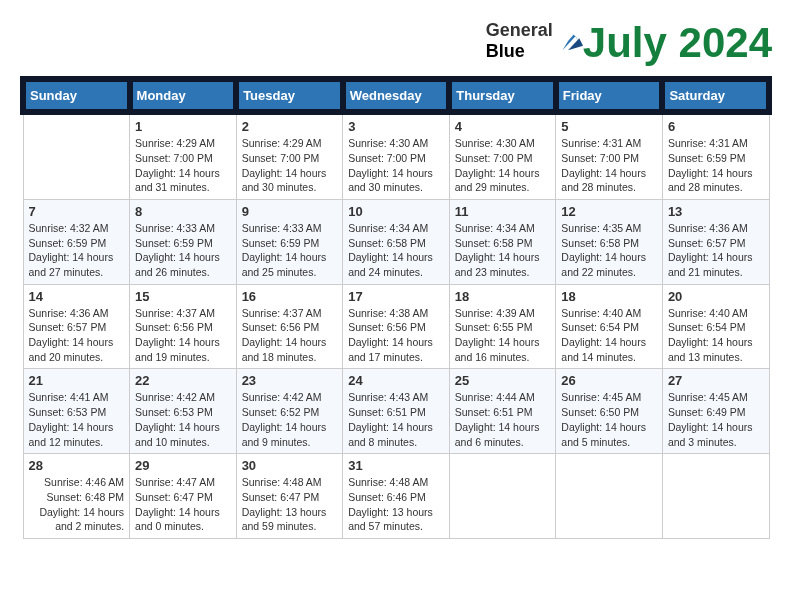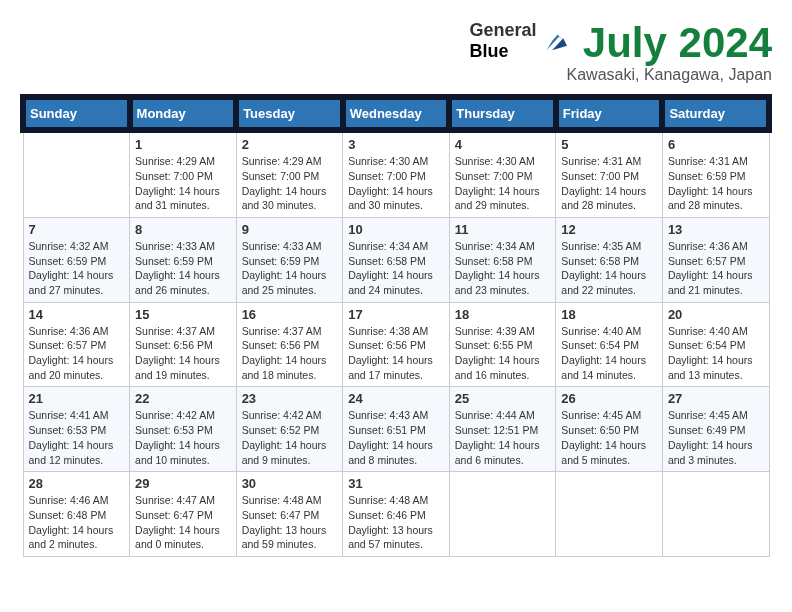--- a/index.html
+++ b/index.html
@@ -102,21 +102,20 @@
       <span class="logo-text-general">General</span><br>
       <span class="logo-text-blue">Blue</span>
     </div>
     <svg class="logo-icon" viewBox="0 0 30 30" xmlns="http://www.w3.org/2000/svg">
       <polygon points="8,25 22,10 28,18 20,8 14,15" fill="#2e75b6"></polygon>
       <polygon points="14,25 26,12 30,20" fill="#1a4a80"></polygon>
     </svg>
   </div>
   <div class="title-block">
     <div class="month-title">July 2024</div>
-    <div class="location-title">Kawasaki, Kanagawa, Japan</div>
   </div>
 </div>
 
 <table>
   <thead>
     <tr>
       <th>Sunday</th>
       <th>Monday</th>
       <th>Tuesday</th>
       <th>Wednesday</th>
@@ -274,40 +273,40 @@
         </td>
         <td>
           <div class="day-number">24</div>
           <div class="day-info" style="white-space: pre-line;">Sunrise: 4:43 AM
 Sunset: 6:51 PM
 Daylight: 14 hours and 8 minutes.</div>
         </td>
         <td>
           <div class="day-number">25</div>
           <div class="day-info" style="white-space: pre-line;">Sunrise: 4:44 AM
-Sunset: 12:51 PM
+Sunset: 6:51 PM
 Daylight: 14 hours and 6 minutes.</div>
         </td>
         <td>
           <div class="day-number">26</div>
           <div class="day-info" style="white-space: pre-line;">Sunrise: 4:45 AM
 Sunset: 6:50 PM
 Daylight: 14 hours and 5 minutes.</div>
         </td>
         <td>
           <div class="day-number">27</div>
           <div class="day-info" style="white-space: pre-line;">Sunrise: 4:45 AM
 Sunset: 6:49 PM
 Daylight: 14 hours and 3 minutes.</div>
         </td>
       </tr>
       <tr>
         <td>
           <div class="day-number">28</div>
-          <div class="day-info" style="white-space: pre-line;">Sunrise: 4:46 AM
+          <div class="day-info" style="white-space: pre-line; text-align: right;">Sunrise: 4:46 AM
 Sunset: 6:48 PM
 Daylight: 14 hours and 2 minutes.</div>
         </td>
         <td>
           <div class="day-number">29</div>
           <div class="day-info" style="white-space: pre-line;">Sunrise: 4:47 AM
 Sunset: 6:47 PM
 Daylight: 14 hours and 0 minutes.</div>
         </td>
         <td>

